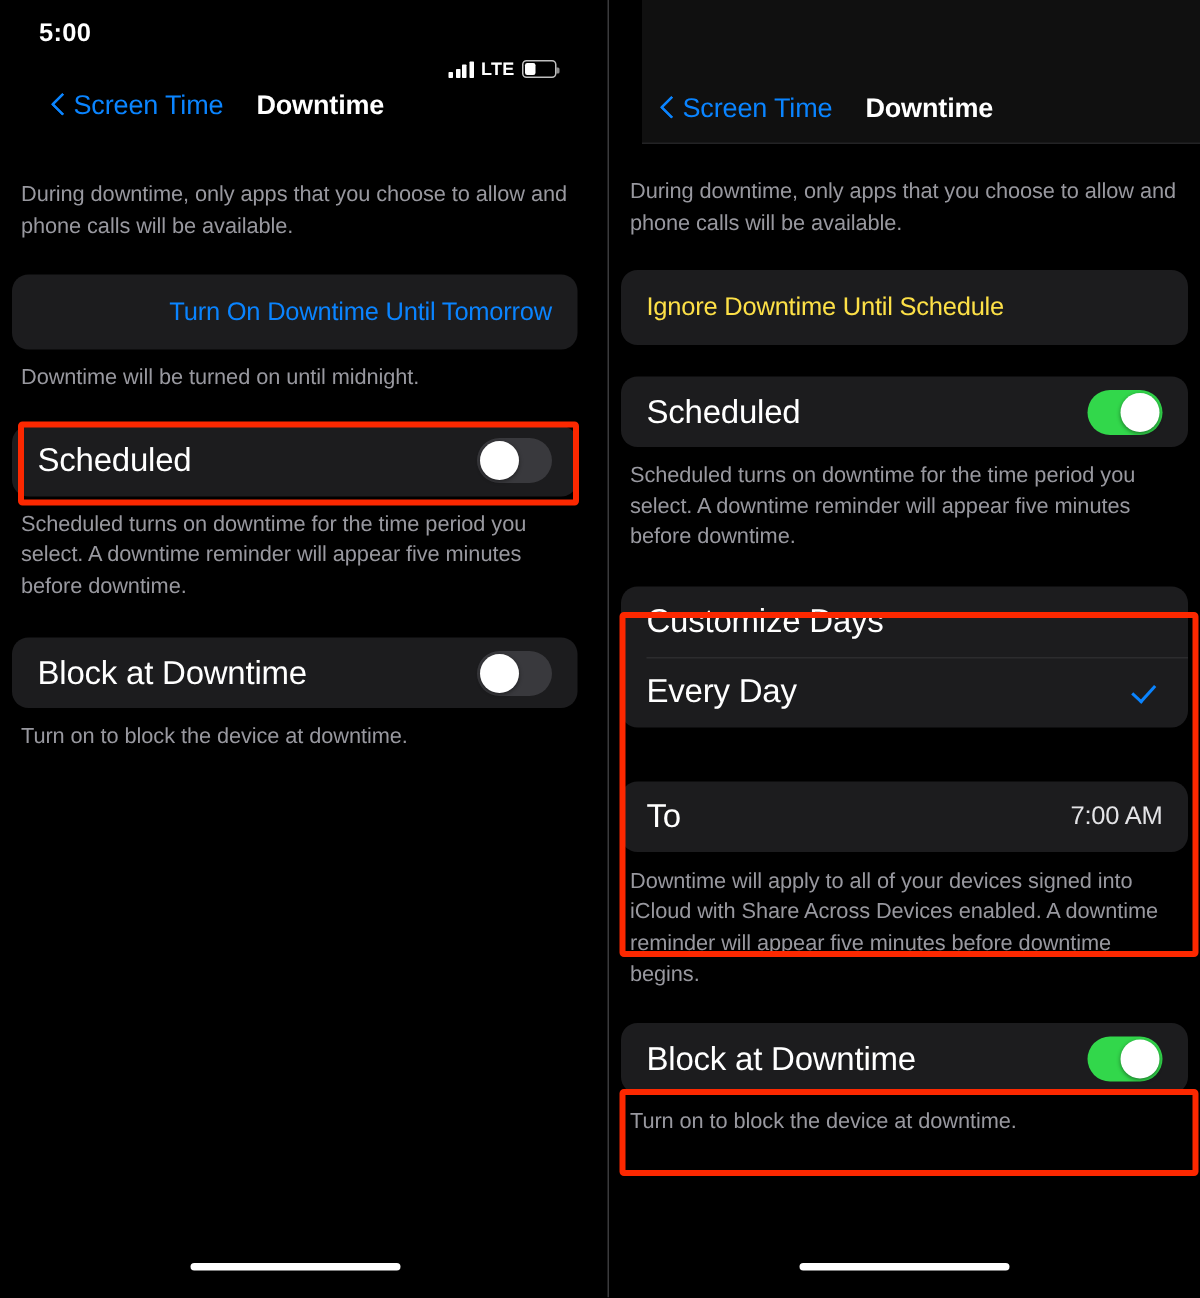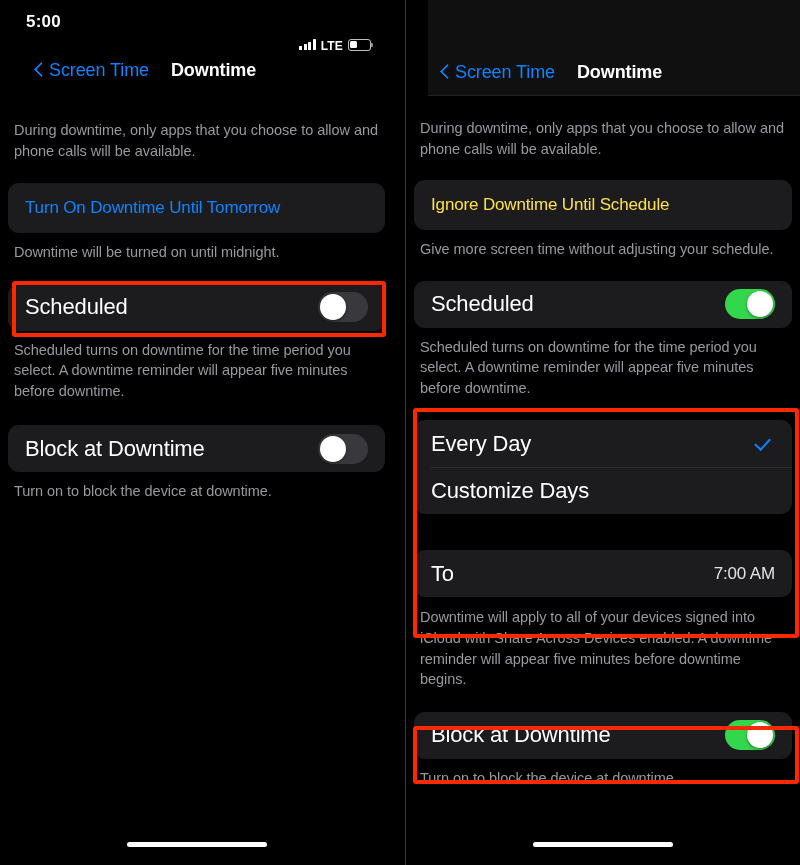--- a/index.html
+++ b/index.html
@@ -45,20 +45,21 @@
     box-sizing: border-box;
   }
   .status-time {
     color: #fff;
     font-size: 17px;
     font-weight: 600;
     letter-spacing: 0.2px;
   }
   .status-right {
     display: flex;
+    align-items: center;
     gap: 5px;
     margin-top: 48px;
   }
   .signal-bars {
     display: flex;
     align-items: flex-end;
     gap: 1.5px;
     height: 11px;
   }
   .signal-bars i {
@@ -179,21 +180,21 @@
     background: #1c1c1e;
     border-radius: 11px;
     overflow: hidden;
   }
   .card-action {
     padding: 15px 17px;
     font-size: 17px;
     letter-spacing: -0.15px;
     cursor: pointer;
   }
-  .action-blue { color: #0a84ff; }
+  .action-blue { color: #0a84ff; text-align: right; }
   .action-red  { color: #fde047; }
 
   .row {
     position: relative;
     display: flex;
     align-items: center;
     justify-content: space-between;
     padding: 0 17px;
     min-height: 47px;
     cursor: pointer;
@@ -355,39 +356,38 @@
       </span>
       <span class="nav-title">Downtime</span>
     </div>
 
     <div class="content">
       <p class="section-note" style="padding-top:22px;">During downtime, only apps that you choose to allow and phone calls will be available.</p>
 
       <div class="card" style="margin-top:21px;">
         <div class="card-action action-red">Ignore Downtime Until Schedule</div>
       </div>
-      <p class="section-note note-under">Give more screen time without adjusting your schedule.</p>
 
       <div class="card" style="margin-top:21px;">
         <div class="row">
           <span class="row-label">Scheduled</span>
           <span class="toggle on">
               <span class="knob"></span>
             </span>
         </div>
       </div>
       <p class="section-note note-under">Scheduled turns on downtime for the time period you select. A downtime reminder will appear five minutes before downtime.</p>
 
       <div class="card" style="margin-top:22px;">
         <div class="row">
+          <span class="row-label">Customize Days</span>
+        </div>
+        <div class="row">
           <span class="row-label">Every Day</span>
           <span class="checkmark"></span>
-        </div>
-        <div class="row">
-          <span class="row-label">Customize Days</span>
         </div>
       </div>
 
       <div class="card" style="margin-top:36px;">
         <div class="row">
           <span class="row-label">To</span>
           <span class="row-value">7:00 AM</span>
         </div>
       </div>
       <p class="section-note" style="margin-top:10px;">Downtime will apply to all of your devices signed into iCloud with Share Across Devices enabled. A downtime reminder will appear five minutes before downtime begins.</p>

